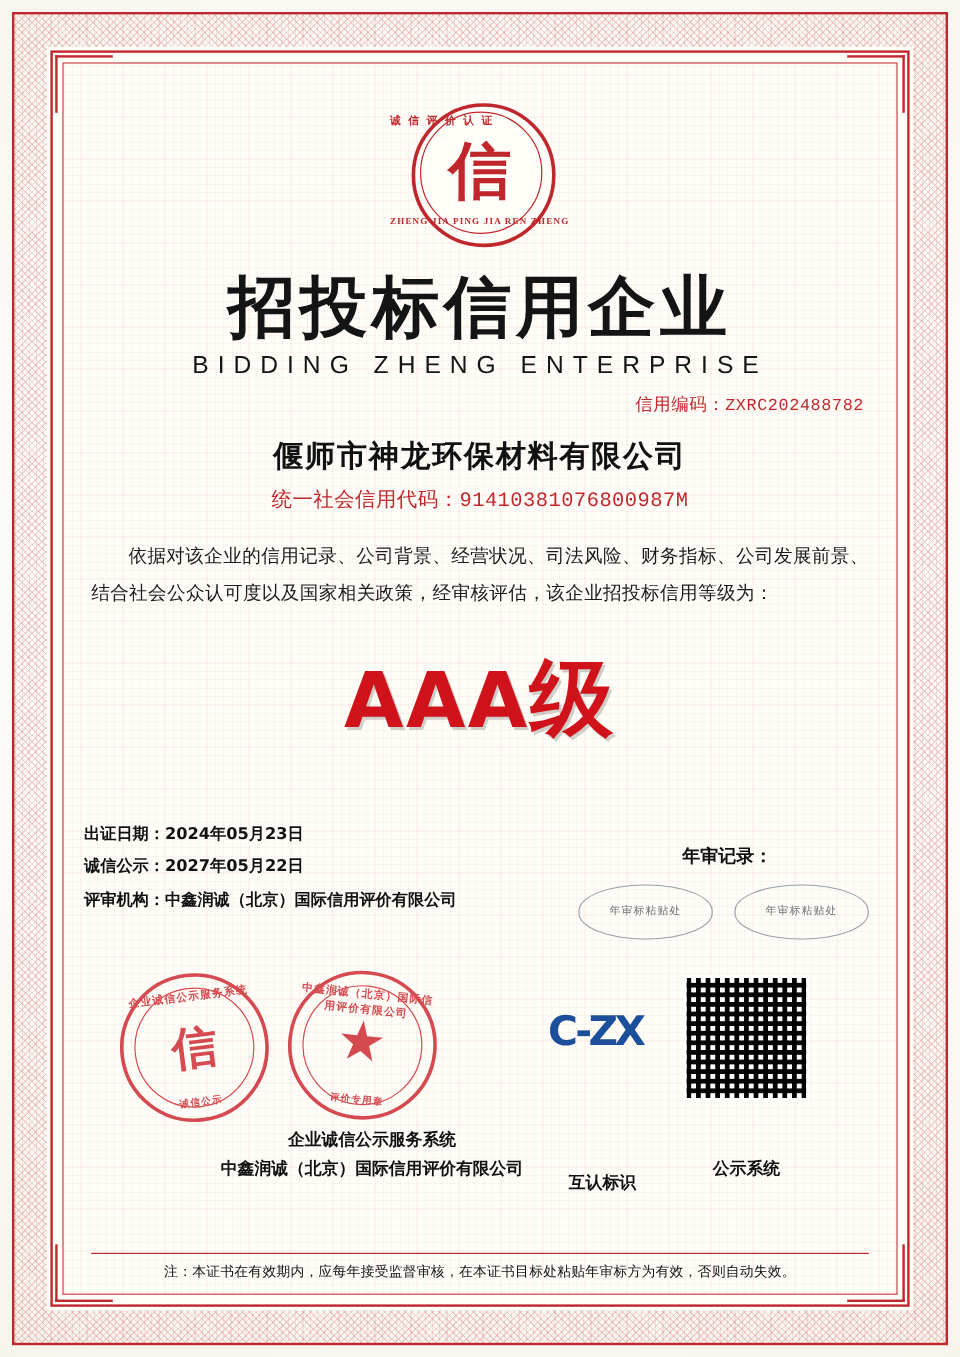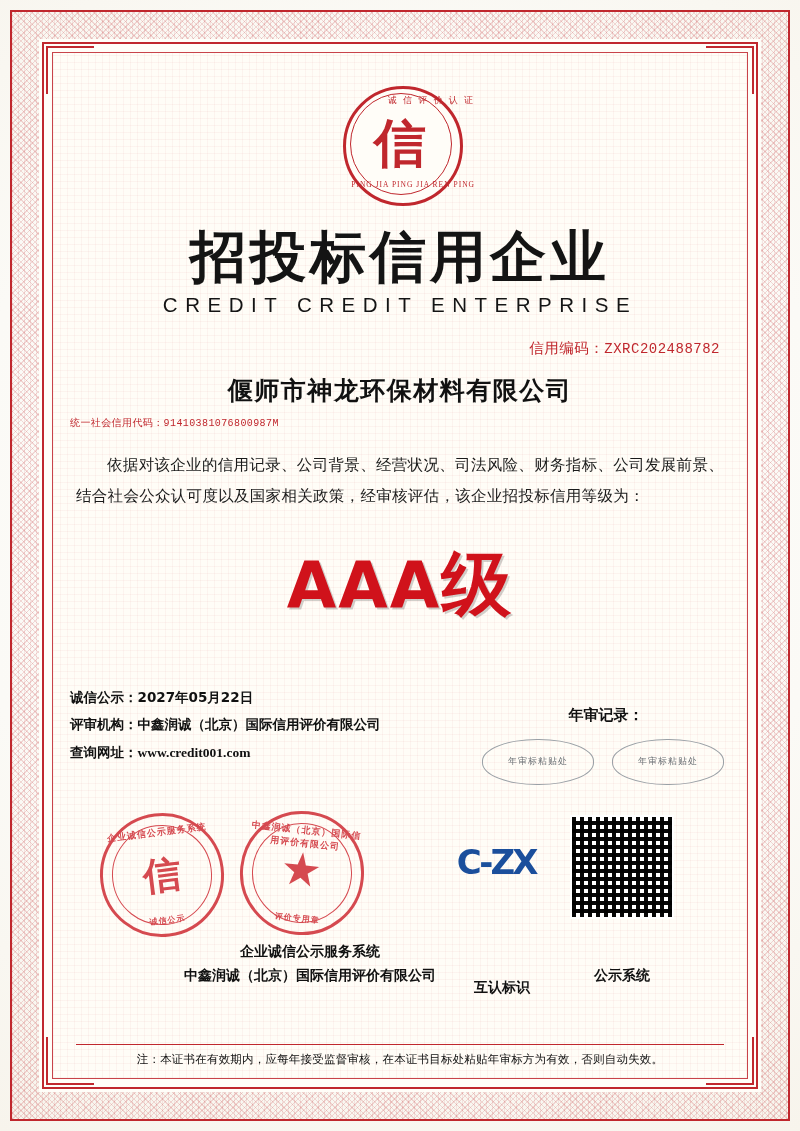--- a/index.html
+++ b/index.html
@@ -67,22 +67,22 @@
   .emblem .ring2{
     position:absolute;left:25px;top:13px;width:100px;height:100px;
     border:1px solid #c0272d;border-radius:50%;
   }
   .emblem .centre{
     position:absolute;left:42px;top:30px;width:66px;height:66px;
     color:#c0272d;font-size:52px;line-height:66px;text-align:center;
     font-family:"DejaVu Serif", serif;font-weight:700;
   }
   .emblem .toptext,.emblem .bottomtext{
-    position:absolute;width:150px;text-align:right;color:#c0272d;
-    font-size:9px;letter-spacing:2px;font-weight:400;
+    position:absolute;width:150px;text-align:left;color:#c0272d;
+    font-size:9px;letter-spacing:2px;font-weight:700;
   }
   .emblem .toptext{top:14px;}
   .emblem .bottomtext{top:100px;font-size:7.5px;letter-spacing:1px;}
 
   
   .title-cn{
     text-align:center;
     font-family:"DejaVu Sans", sans-serif;
     font-weight:700;
     font-size:56px;
@@ -95,43 +95,43 @@
     text-align:center;
     font-family:"Liberation Sans", sans-serif;
     font-size:20.5px;
     letter-spacing:7.5px;
     color:#141414;
     margin-top:6px;
     font-weight:400;
   }
   .credit-no{
     text-align:right;
-    margin-top:22px;
+    margin-top:11px;
     padding-right:10px;
     color:#c0272d;
     font-family:"DejaVu Sans", sans-serif;
     font-size:14.5px;
     letter-spacing:0.5px;
   }
   .credit-no .code{font-family:"Liberation Mono", monospace;font-size:14px;}
 
   .company{
     text-align:center;
     margin-top:16px;
     font-family:"DejaVu Sans", sans-serif;
     font-weight:700;
     font-size:25px;
     letter-spacing:1.5px;
     color:#111;
   }
   .uscc{
-    text-align:left;
+    text-align:center;
     margin-top:9px;
     color:#c0272d;
-    font-size:10px;
+    font-size:17px;
     font-family:"DejaVu Sans", sans-serif;
     letter-spacing:0.4px;
   }
   .uscc .num{font-family:"Liberation Mono", monospace;}
 
   .body-text{
     margin:20px 6px 0 6px;
     font-family:"DejaVu Sans", sans-serif;
     font-size:15.5px;
     line-height:2.0;
@@ -268,53 +268,53 @@
   <div class="corner br"></div>
 
   <div class="content">
 
     <div class="emblem-wrap">
       <div class="emblem">
         <div class="ring"></div>
         <div class="ring2"></div>
         <div class="toptext">诚 信 评 价 认 证</div>
         <div class="centre">信</div>
-        <div class="bottomtext">PING JIA PING JIA REN PING</div>
+        <div class="bottomtext">ZHENG JIA PING JIA REN ZHENG</div>
       </div>
     </div>
 
     <div class="title-cn">招投标信用企业</div>
-    <div class="title-en">CREDIT CREDIT ENTERPRISE</div>
+    <div class="title-en">BIDDING ZHENG ENTERPRISE</div>
 
     <div class="credit-no">
       <span>信用编码：</span><span class="code">ZXRC202488782</span>
     </div>
 
     <div class="company">偃师市神龙环保材料有限公司</div>
     <div class="uscc">
       <span>统一社会信用代码：</span><span class="num">91410381076800987M</span>
     </div>
 
     <div class="body-text">依据对该企业的信用记录、公司背景、经营状况、司法风险、财务指标、公司发展前景、结合社会公众认可度以及国家相关政策，经审核评估，该企业招投标信用等级为：</div>
 
     <div class="grade">
       <span class="lvl">AAA</span><span>级</span>
     </div>
 
     <div class="info-row">
       <div class="info-left">
+        <div>
+          <span class="lbl">出证日期：</span><span class="val">2024年05月23日</span>
+        </div>
         <div>
           <span class="lbl">诚信公示：</span><span class="val">2027年05月22日</span>
         </div>
         <div>
           <span class="lbl">评审机构：</span><span class="val">中鑫润诚（北京）国际信用评价有限公司</span>
         </div>
-        <div>
-          <span class="lbl">查询网址：</span><span class="url">www.credit001.com</span>
-        </div>
       </div>
       <div class="info-right">
         <div class="review-title">年审记录：</div>
         <div class="stamp-slots">
           <div class="slot">年审标粘贴处</div>
           <div class="slot">年审标粘贴处</div>
         </div>
       </div>
     </div>
 

